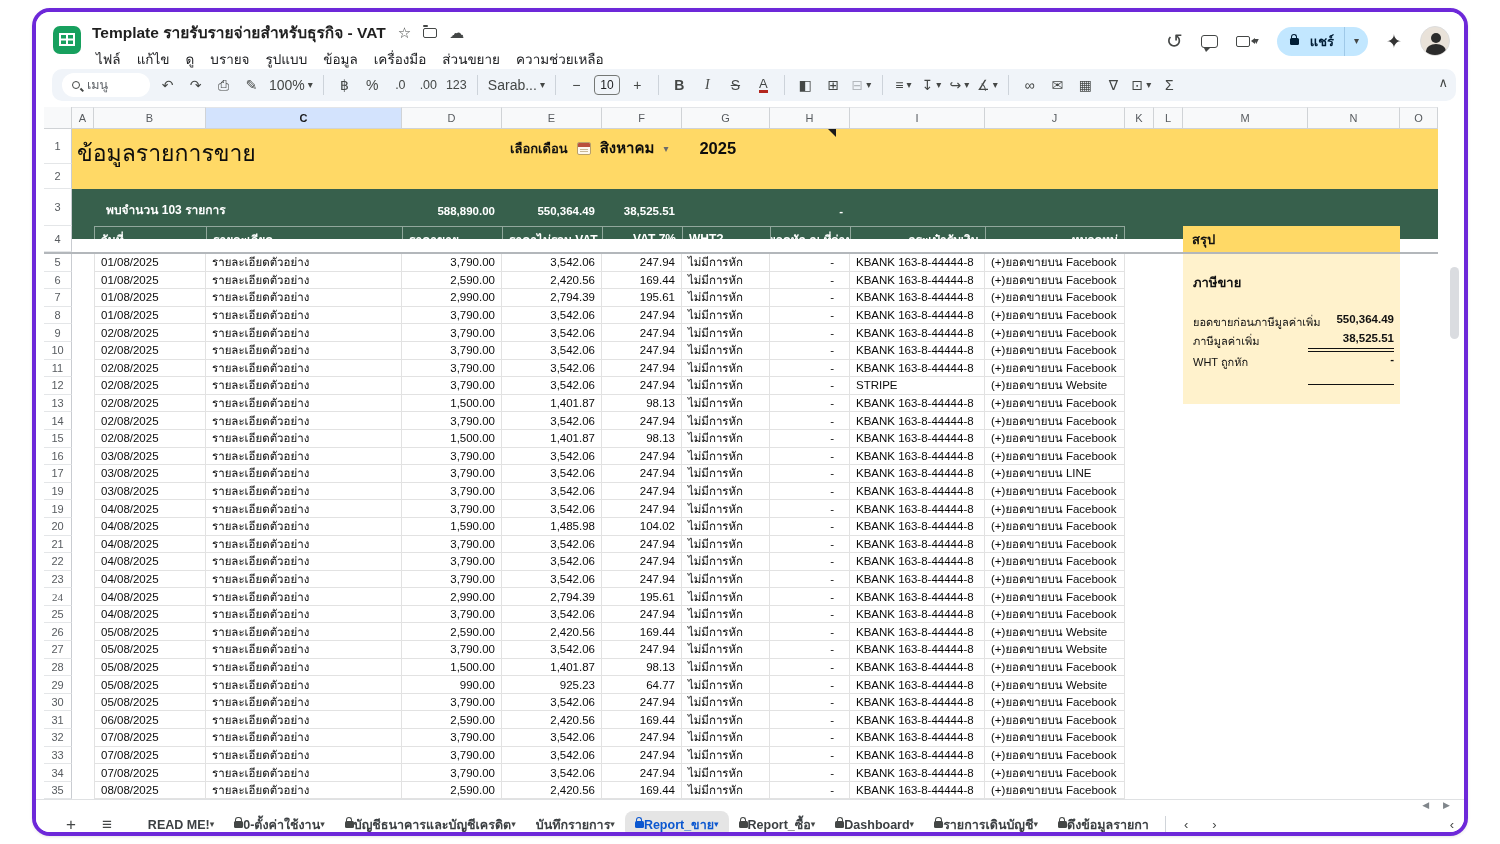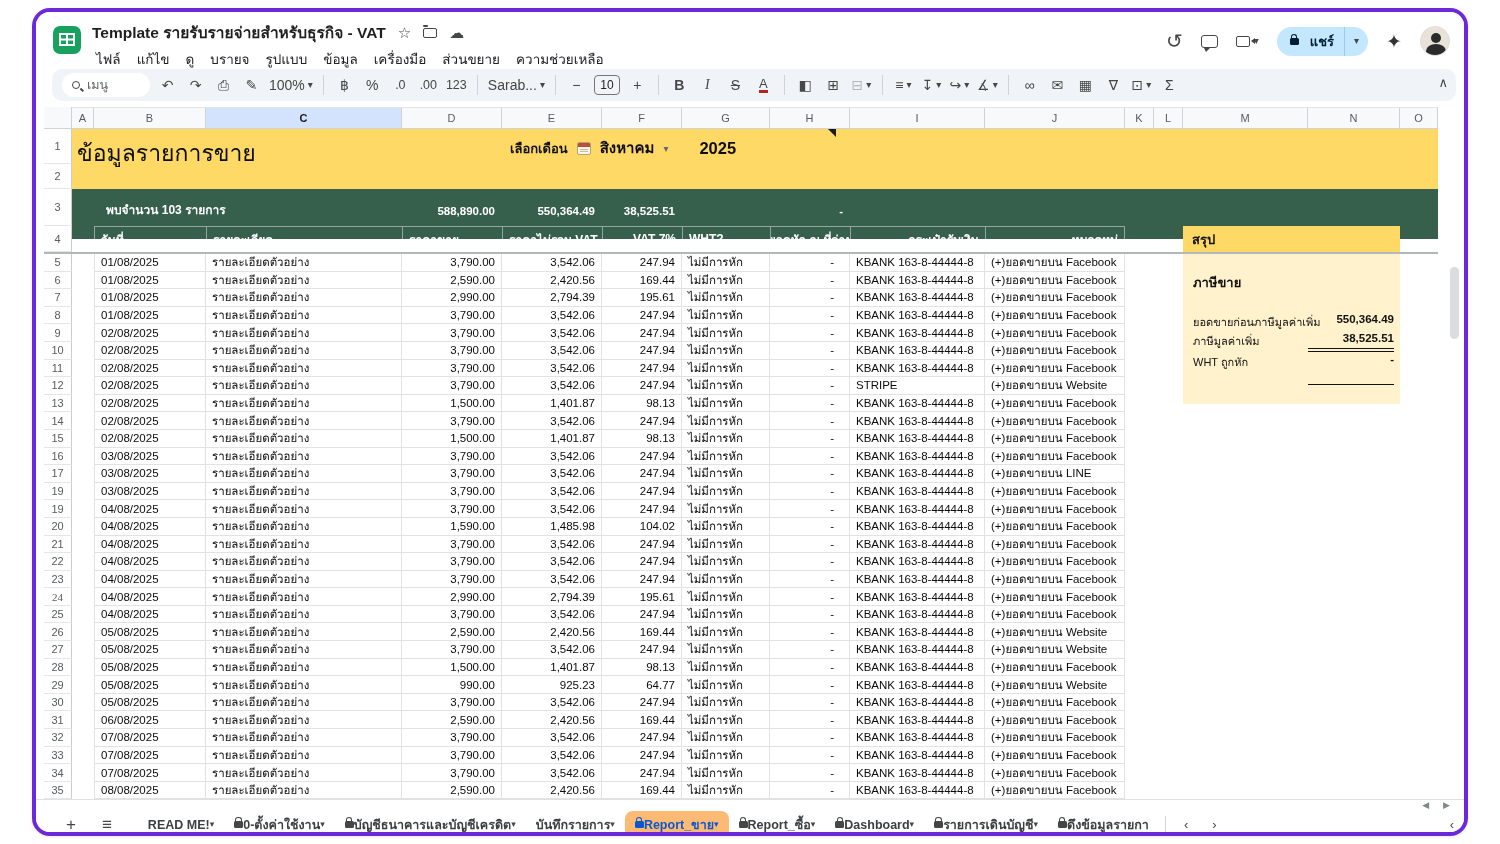--- a/index.html
+++ b/index.html
@@ -116,21 +116,21 @@
   .grid-bottom{position:absolute;left:0;top:787px;width:1436px;height:1px;background:#dfe1e3;}
   .hscroll-arrows{position:absolute;right:14px;top:788px;display:flex;gap:14px;color:#80868b;font-size:9px;}
 
   
   .tabbar{position:absolute;left:0;top:797px;width:1436px;height:31px;background:#fff;display:flex;align-items:center;padding-left:30px;}
   .tb-ic{font-size:17px;color:#444746;margin-right:26px;line-height:1;}
   .tabs{display:flex;align-items:center;height:100%;}
   .tab{display:flex;align-items:center;height:27px;padding:0 10px;border-radius:8px;
     font-size:12.5px;font-weight:600;color:#3c4043;white-space:nowrap;}
   .tab .caret{font-size:9px;color:#444746;}
-  .tab.active{background:#fdba74;color:#0b57d0;}
+  .tab.active{background:#e5e5e5;color:#0b57d0;}
   .tab.active .caret{color:#0b57d0;}
   .tab-div{width:1px;height:18px;background:#d0d4d9;margin:0 6px;}
   .tab-nav{font-size:13px;color:#444746;padding:0 12px;}
   .tab-collapse{position:absolute;right:18px;font-size:13px;color:#444746;}
 </style>
 </head>
 <body>
 
 <div class="window">
 

